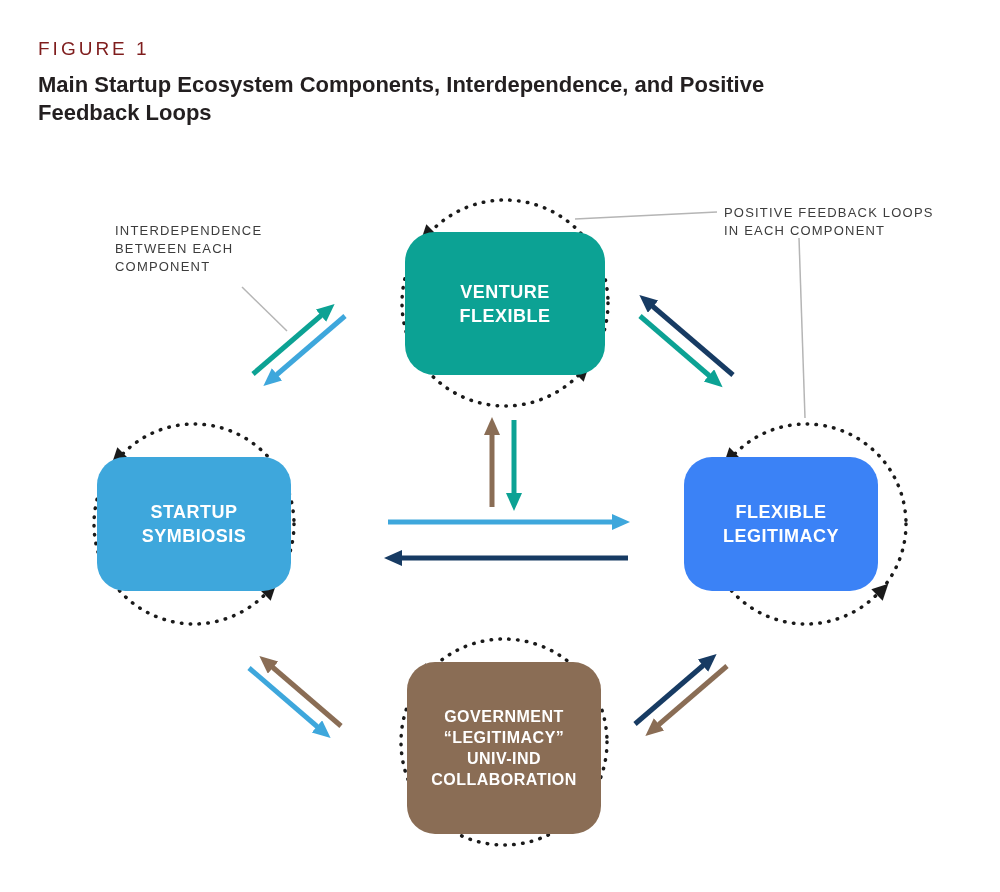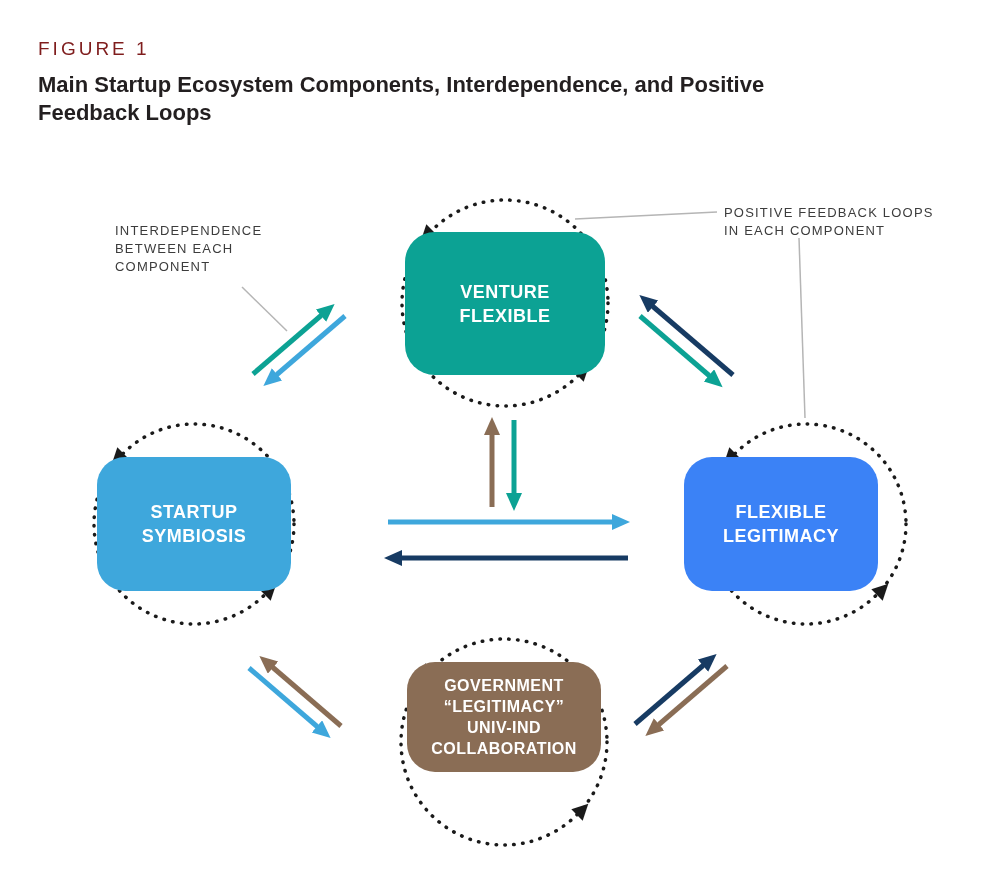--- a/index.html
+++ b/index.html
@@ -14,21 +14,21 @@
   .title-line { font-size:22px; font-weight:700; color:#231f20; line-height:28px; }
 
   .diagram-svg { position:absolute; left:0; top:0; }
 
   .component { position:absolute; display:flex; flex-direction:column; align-items:center;
                justify-content:center; color:#ffffff; font-weight:700; text-align:left; }
   .comp-line { display:block; font-size:18px; line-height:24px; letter-spacing:0.5px; }
   .box-vc  { left:405px; top:232px; width:200px; height:143px; border-radius:30px; background:#0ca294; }
   .box-ss  { left:97px;  top:457px; width:194px; height:134px; border-radius:28px; background:#3ea7dc; }
   .box-fe  { left:684px; top:457px; width:194px; height:134px; border-radius:28px; background:#3b82f6; }
-  .box-gov { left:407px; top:662px; width:194px; height:110px; border-radius:28px; background:#8a6d55; }
+  .box-gov { left:407px; top:662px; width:194px; height:172px; border-radius:28px; background:#8a6d55; }
   .box-gov .comp-line { font-size:16px; line-height:21px; }
 
   .callout { position:absolute; color:#3c3c3c; font-size:13px; letter-spacing:1.2px; line-height:18px; }
   .callout-interdependence { left:115px; top:222px; }
   .callout-feedback { left:724px; top:204px; }
   .callout-line { display:block; }
 
   .arrow { stroke-width:5; fill:none; }
   .s-teal  { stroke:#0ca294; }
   .s-blue  { stroke:#3ea7dc; }

